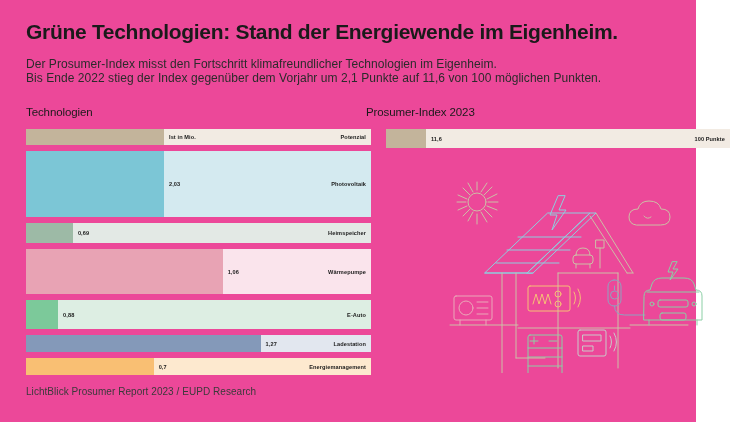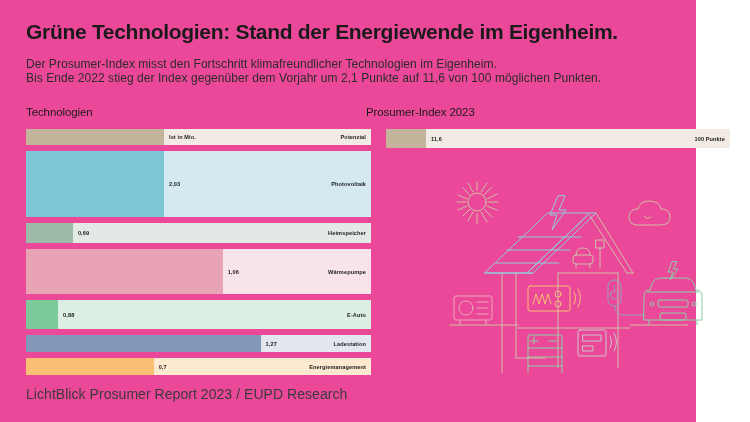--- a/index.html
+++ b/index.html
@@ -102,21 +102,21 @@
   #illustration {
     position: absolute;
     left: 430px; top: 168px;
     width: 300px; height: 205px;
   }
 
   
   .footer-note {
     position: absolute;
     left: 26px; top: 386px;
-    font-size: 14px;
+    font-size: 10px;
     color: #3a3a3a;
     letter-spacing: 0.05px;
     white-space: nowrap;
   }
 </style>
 </head>
 <body>
 
 <div id="page">
 

